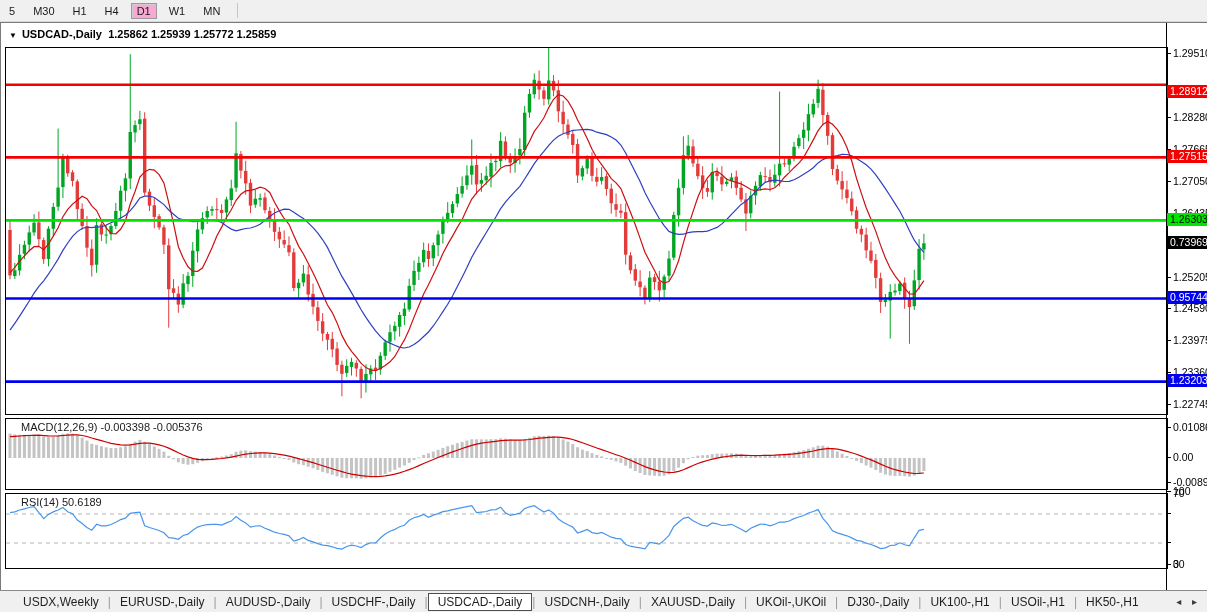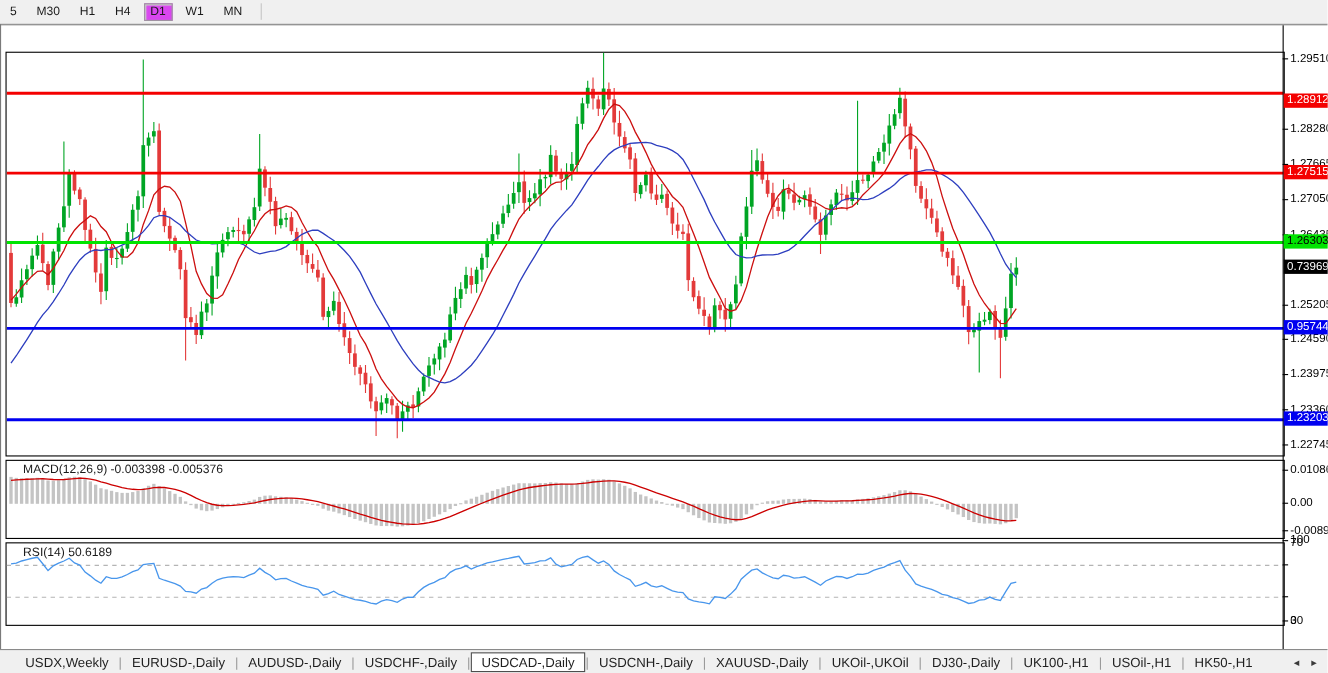--- a/index.html
+++ b/index.html
@@ -2,21 +2,21 @@
 <html><head>
 <meta charset="utf-8">
 <style>
   html,body{margin:0;padding:0;}
   body{width:1207px;height:612px;position:relative;background:#fff;
        font-family:"Liberation Sans",sans-serif;overflow:hidden;}
   
   #toolbar{position:absolute;left:0;top:0;width:1207px;height:21px;background:#f0f0f0;
            border-bottom:1px solid #d9d9d9;display:flex;align-items:center;}
   .tf-btn{font-size:11px;color:#1a1a1a;padding:1px 5px;margin:0 3px;border:1px solid transparent;cursor:default;}
-  .tf-btn.active{background:#d946ef;border:1px solid #9a9a9a;box-shadow:inset 1px 1px 1px #cfcfcf;}
+  .tf-btn.active{background:#f9a8d4;border:1px solid #9a9a9a;box-shadow:inset 1px 1px 1px #cfcfcf;}
   .tb-sep{width:1px;height:15px;background:#c6c6c6;margin:0 8px;}
   
   #chart-window{position:absolute;left:0;top:22px;width:1206px;height:567px;background:#fff;
                 border-top:1px solid #7a7a7a;border-left:1px solid #7a7a7a;}
   #chart-title{position:absolute;left:8px;top:5px;font-size:11px;font-weight:bold;color:#000;}
   #chart-title .tri{font-size:8px;margin-right:5px;}
   .panel{position:absolute;left:4px;width:1161px;border:1px solid #000;background:#fff;}
   .panel svg{position:absolute;left:0;top:0;}
   #axis-divider{position:absolute;left:1165px;top:0;width:1px;height:567px;background:#000;}
   .axis-label{position:absolute;left:1172px;font-size:10.5px;color:#000;white-space:nowrap;}
@@ -42,20 +42,23 @@
     <div class="tf-btn">M30</div>
     <div class="tf-btn">H1</div>
     <div class="tf-btn">H4</div>
     <div class="tf-btn active">D1</div>
     <div class="tf-btn">W1</div>
     <div class="tf-btn">MN</div>
     <div class="tb-sep"></div>
   </div>
 
 <div id="chart-window">
+  <div id="chart-title">
+    <span class="tri">▼</span><span>USDCAD-,Daily</span>&nbsp;&nbsp;<span>1.25862 1.25939 1.25772 1.25859</span>
+  </div>
 
   <div class="panel" id="main-panel" style="top:24px;height:366px;">
       <svg width="1161" height="366">
         <line x1="4" y1="171.61535053429878" x2="4" y2="231.25315318057363" stroke="#E33A3A" stroke-width="1"></line>
         <rect x="2.3" y="181.93408154567348" width="3.4" height="45.511928817639074" fill="#E33A3A"></rect>
         <line x1="8.809999999999999" y1="215.01334787618484" x2="8.809999999999999" y2="230.95093368176805" stroke="#00A524" stroke-width="1"></line>
         <rect x="7.1099999999999985" y="222.2489092934891" width="3.4" height="5.840682115531422" fill="#00A524"></rect>
         <line x1="13.62" y1="196.08275299009526" x2="13.62" y2="227.49835825042558" stroke="#00A524" stroke-width="1"></line>
         <rect x="11.92" y="206.7874006386998" width="3.4" height="15.650283567479448" fill="#00A524"></rect>
         <line x1="18.43" y1="192.7500370377369" x2="18.43" y2="211.05584202903827" stroke="#00A524" stroke-width="1"></line>

